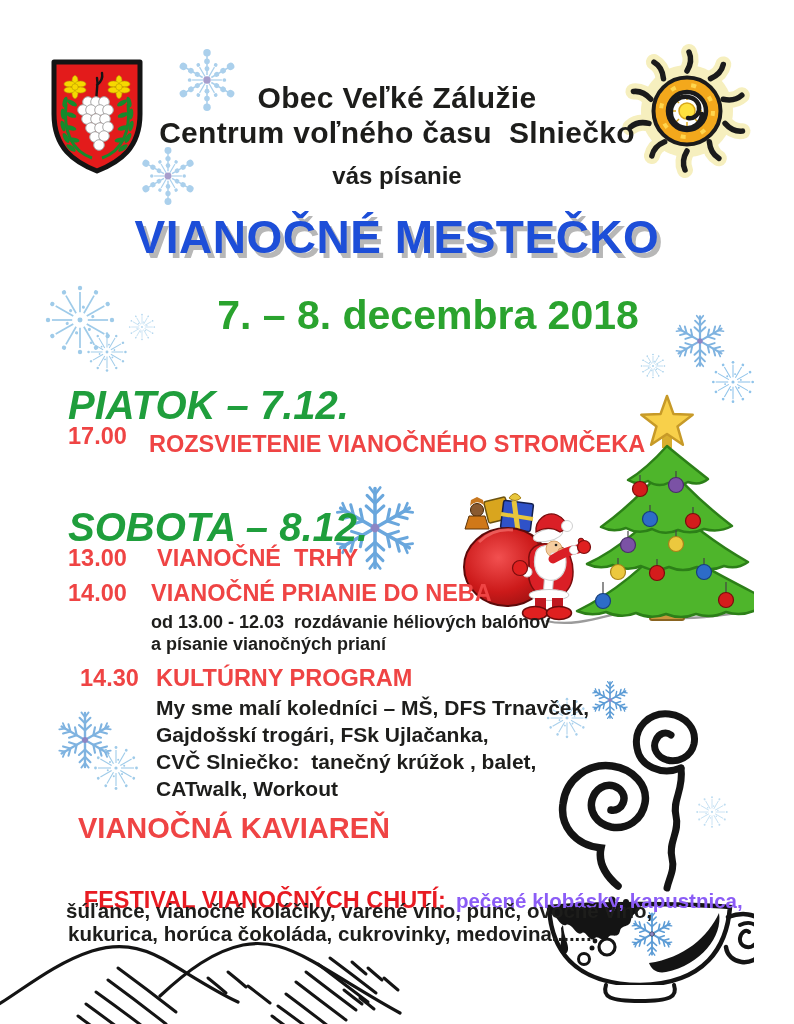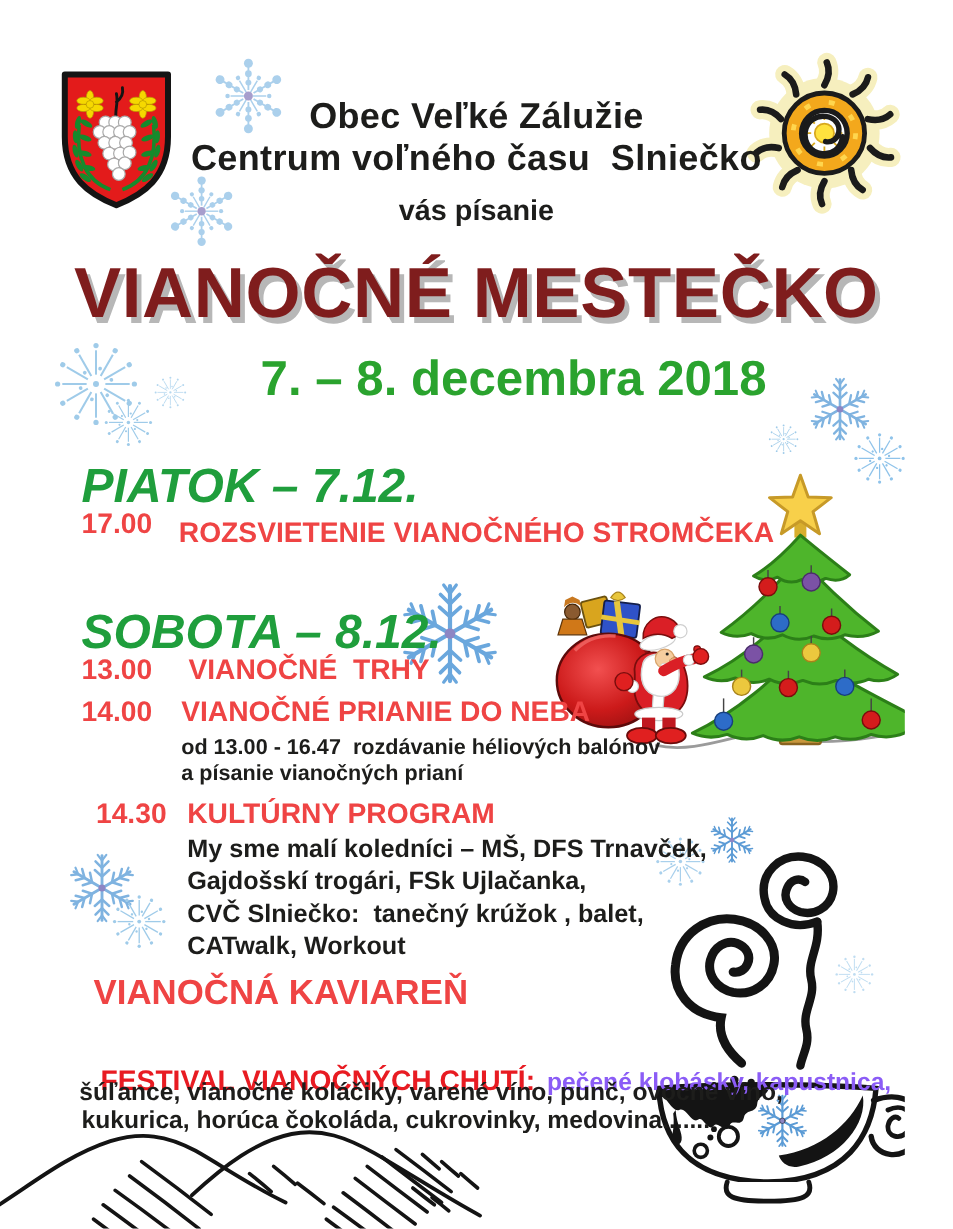--- a/index.html
+++ b/index.html
@@ -6,21 +6,21 @@
   .poster{
     position:relative;width:754px;height:1024px;background:#ffffff;
     overflow:hidden;font-family:"Liberation Sans","DejaVu Sans",sans-serif;
     color:#1d1d1b;
   }
   .art{position:absolute;left:0;top:0;width:794px;height:1024px;}
   .t{position:absolute;white-space:pre;line-height:1.04;}
   .center{left:0;width:794px;text-align:center;}
   .org{font-size:30px;font-weight:800;letter-spacing:.3px;}
   .invite{font-size:24px;font-weight:800;}
-  .title{font-size:59px;font-weight:900;color:#7f1d1d;letter-spacing:.5px;
+  .title{font-size:46px;font-weight:900;color:#1d4ed8;letter-spacing:.5px;
          text-shadow:4px 5px 0 #b7b7b7;margin:0;}
   .date{font-size:41px;font-weight:800;color:#2aa32e;padding-left:31px;}
   .sec{font-size:40px;font-weight:800;color:#1f9e3c;font-style:italic;}
   .time,.item{font-size:23.5px;font-weight:800;}
   .red{color:#ef4444;}
   .note{font-size:18px;font-weight:700;}
   .det{font-size:21px;font-weight:700;}
   .cafe{font-size:29px;font-weight:800;}
   .fest-label{font-size:23.5px;font-weight:800;color:#e81b22;}
   .fest-inline{font-size:20.5px;font-weight:700;margin-left:10px;color:#8b5cf6;}
@@ -360,21 +360,21 @@
 
   <div class="t sec" style="left:68px;top:385px">PIATOK – 7.12.</div>
   <div class="t time red" style="left:68px;top:424px">17.00</div>
   <div class="t item red" style="left:149px;top:432px">ROZSVIETENIE VIANOČNÉHO STROMČEKA</div>
 
   <div class="t sec" style="left:68px;top:507px">SOBOTA – 8.12.</div>
   <div class="t time red" style="left:68px;top:546px">13.00</div>
   <div class="t item red" style="left:157px;top:546px">VIANOČNÉ  TRHY</div>
   <div class="t time red" style="left:68px;top:581px">14.00</div>
   <div class="t item red" style="left:151px;top:581px">VIANOČNÉ PRIANIE DO NEBA</div>
-  <div class="t note" style="left:151px;top:613px">od 13.00 - 16.47  rozdávanie héliových balónov</div>
+  <div class="t note" style="left:151px;top:613px">od 13.00 - 12.03  rozdávanie héliových balónov</div>
   <div class="t note" style="left:151px;top:635px">a písanie vianočných prianí</div>
 
   <div class="t time red" style="left:80px;top:666px">14.30</div>
   <div class="t item red" style="left:156px;top:666px">KULTÚRNY PROGRAM</div>
   <div class="t det" style="left:156px;top:697px">My sme malí koledníci – MŠ, DFS Trnavček,</div>
   <div class="t det" style="left:156px;top:724px">Gajdošskí trogári, FSk Ujlačanka,</div>
   <div class="t det" style="left:156px;top:751px">CVČ Slniečko:  tanečný krúžok , balet,</div>
   <div class="t det" style="left:156px;top:778px">CATwalk, Workout</div>
 
   <div class="t cafe red" style="left:78px;top:813px">VIANOČNÁ KAVIAREŇ</div>

